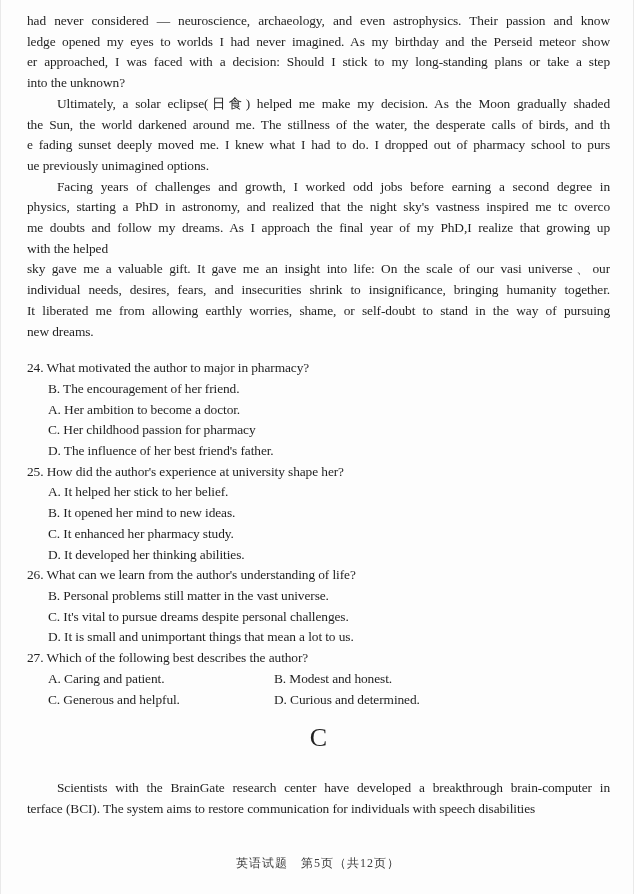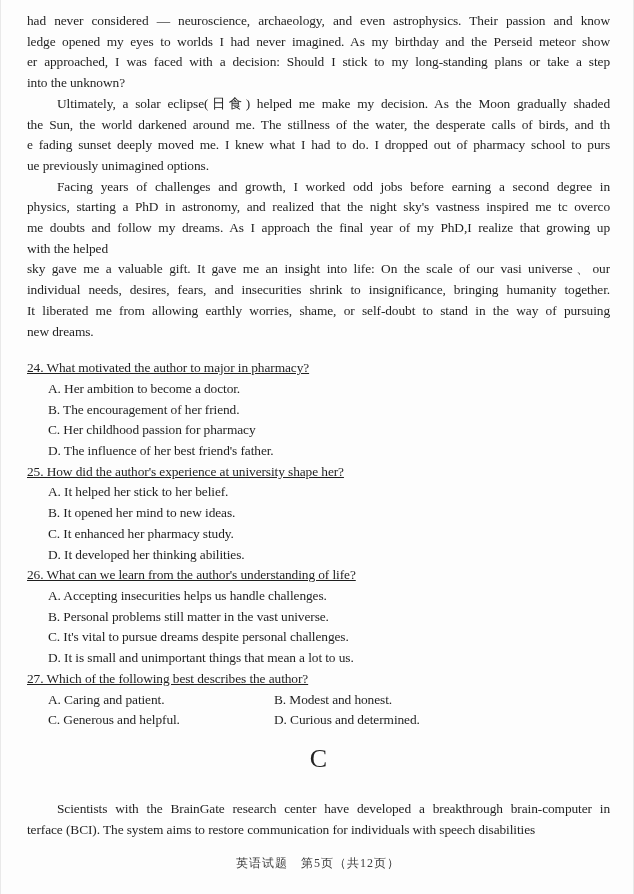--- a/index.html
+++ b/index.html
@@ -40,21 +40,20 @@
     text-indent: 30px;
   }
   .questions {
     margin-top: 16px;
   }
   .qline {
     font-size: 13.4px;
     line-height: 20.7px;
     letter-spacing: -0.1px;
     text-align: left;
-    text-decoration: underline;
   }
   .opt-line {
     padding-left: 21px;
     font-size: 13.4px;
     line-height: 20.7px;
     letter-spacing: -0.1px;
     text-align: left;
   }
   .opt-row {
     padding-left: 21px;
@@ -112,35 +111,34 @@
         <div class="pline">me doubts and follow my dreams. As I approach the final year of my PhD,I realize that growing up</div>
         <div class="pline last">with the helped</div>
         <div class="pline">sky gave me a valuable gift. It gave me an insight into life: On the scale of our vasi universe、our</div>
         <div class="pline">individual needs, desires, fears, and insecurities shrink to insignificance, bringing humanity together.</div>
         <div class="pline">It liberated me from allowing earthly worries, shame, or self-doubt to stand in the way of pursuing</div>
         <div class="pline last">new dreams.</div>
       </div>
     <div id="questions" class="questions">
         <div>
           <div class="qline">24. What motivated the author to major in pharmacy?</div>
+          <div class="opt-line">B. The encouragement of her friend.</div>
           <div class="opt-line">A. Her ambition to become a doctor.</div>
-          <div class="opt-line">B. The encouragement of her friend.</div>
           <div class="opt-line">C. Her childhood passion for pharmacy</div>
           <div class="opt-line">D. The influence of her best friend's father.</div>
         </div>
         <div>
           <div class="qline">25. How did the author's experience at university shape her?</div>
           <div class="opt-line">A. It helped her stick to her belief.</div>
           <div class="opt-line">B. It opened her mind to new ideas.</div>
           <div class="opt-line">C. It enhanced her pharmacy study.</div>
           <div class="opt-line">D. It developed her thinking abilities.</div>
         </div>
         <div>
           <div class="qline">26. What can we learn from the author's understanding of life?</div>
-          <div class="opt-line">A. Accepting insecurities helps us handle challenges.</div>
           <div class="opt-line">B. Personal problems still matter in the vast universe.</div>
           <div class="opt-line">C. It's vital to pursue dreams despite personal challenges.</div>
           <div class="opt-line">D. It is small and unimportant things that mean a lot to us.</div>
         </div>
         <div>
           <div class="qline">27. Which of the following best describes the author?</div>
           <div class="opt-row">
             <span class="col-a">A. Caring and patient.</span>
             <span class="col-b">B. Modest and honest.</span>
           </div>

